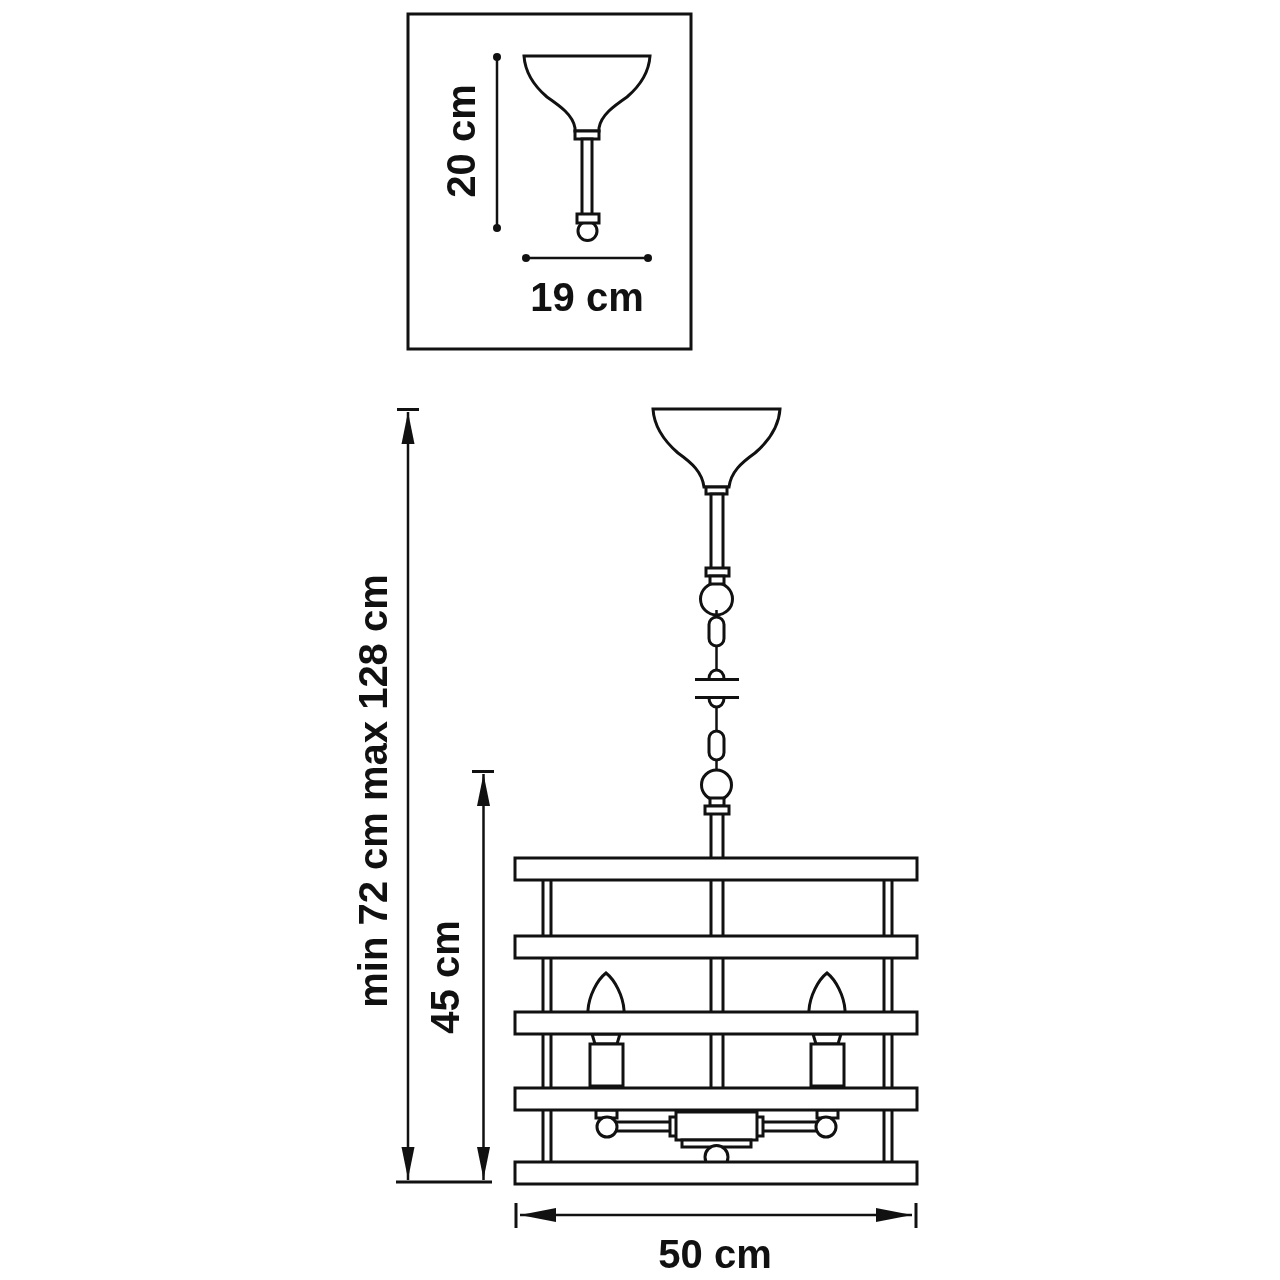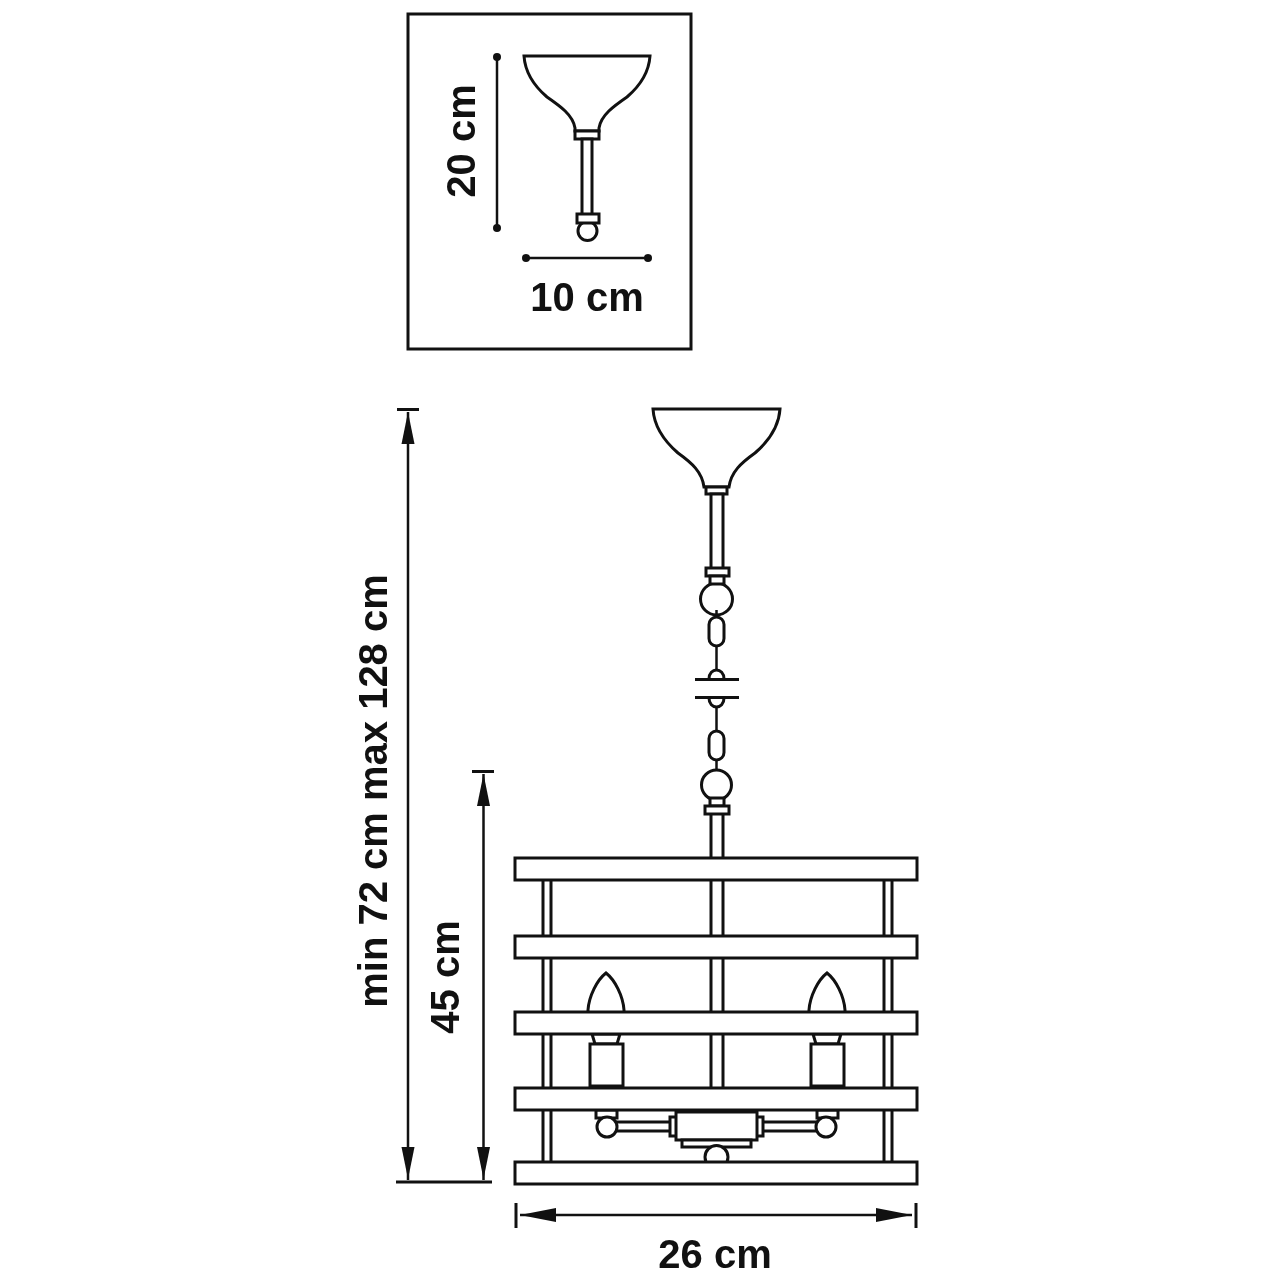--- a/index.html
+++ b/index.html
@@ -139,21 +139,21 @@
       <rect fill="#ffffff" x="709" y="731" width="15" height="29" rx="7.5"></rect>
 
       <circle fill="#ffffff" cx="716.5" cy="785" r="15"></circle>
       <rect fill="#ffffff" x="710" y="798" width="14" height="8"></rect>
       <rect fill="#ffffff" x="705" y="806" width="24" height="8"></rect>
     </g>
   </svg>
 
   <div class="label rot" style="left:461px; top:141px">20 cm</div>
 
-  <div class="label" style="left:587px; top:297px">10 cm</div>
+  <div class="label" style="left:587px; top:297px">19 cm</div>
 
   <div class="label rot" style="left:373px; top:791px">min 72 cm max 128 cm</div>
 
   <div class="label rot" style="left:445px; top:977px">45 cm</div>
 
-  <div class="label" style="left:715px; top:1254px">26 cm</div>
+  <div class="label" style="left:715px; top:1254px">50 cm</div>
 
 </div>
 
 </body></html>

